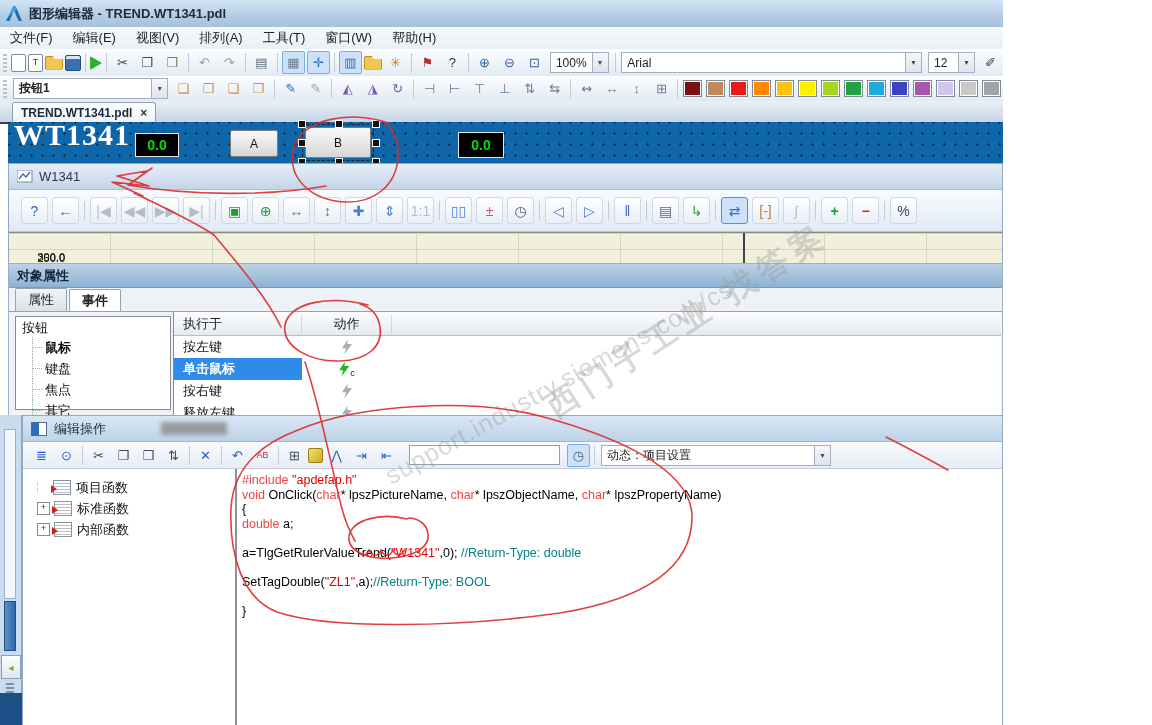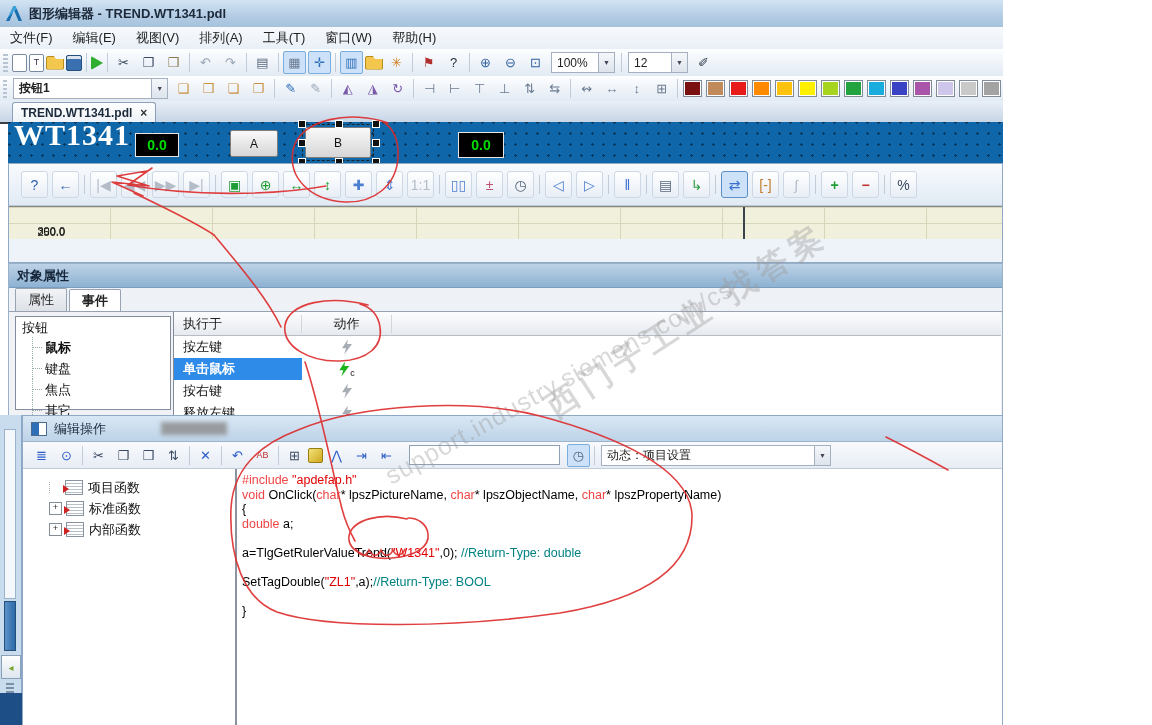--- a/index.html
+++ b/index.html
@@ -81,21 +81,21 @@
   .bsub{font-size:9px;color:#111;margin-left:1px;margin-top:7px;}
   
   .editwin{left:22px;top:415px;width:981px;height:310px;border:1px solid #8fa8c4;box-sizing:border-box;background:#fff;}
   .ed-title{height:25px;background:linear-gradient(#d9e7f4,#bdd3e8);display:flex;align-items:center;font-size:13px;color:#1c2c3e;border-bottom:1px solid #9cb4cc;position:relative;}
   .ed-ico{width:14px;height:12px;margin:0 7px 0 8px;background:linear-gradient(90deg,#2f6fb8 50%,#fff 50%);border:1px solid #4a6a8e;}
   .redact{position:absolute;left:138px;top:6px;width:66px;height:13px;background:#8c8c8c;filter:blur(2px);opacity:.8;}
   .ed-toolbar{height:26px;background:linear-gradient(#f8fafd,#e7edf5);border-bottom:1px solid #c3cdd9;display:flex;align-items:center;padding-left:6px;}
   .ed-input{width:145px;height:16px;border:1px solid #8fa0b4;background:#fff;margin-left:10px;font-size:12px;}
   .ed-body{position:relative;height:257px;}
   .fntree{position:absolute;left:0;top:0;width:212px;height:100%;background:#fff;font-size:13px;color:#111;padding-top:8px;box-sizing:border-box;}
-  .fnrow{display:flex;align-items:center;height:21px;padding-left:26px;}
+  .fnrow{display:flex;align-items:center;height:21px;padding-left:14px;}
   .exp{width:11px;height:11px;border:1px solid #848c96;background:#fff;font-size:9px;line-height:9px;text-align:center;color:#333;margin-right:4px;}
   .noexp{width:11px;height:11px;margin-right:4px;border-left:1px dotted #aab;}
   .fn-ic{width:16px;height:13px;border:1px solid #8a93a0;background:repeating-linear-gradient(180deg,#fff 0 2px,#b9bfc8 2px 3px);margin-right:5px;position:relative;}
   .fn-ic:before{content:"";position:absolute;left:-3px;bottom:1px;border-left:6px solid #c22;border-top:4px solid transparent;border-bottom:4px solid transparent;}
   .vdiv{position:absolute;left:212px;top:0;width:2px;height:100%;background:#8a939e;}
   .code{position:absolute;left:214px;top:0;right:0;bottom:0;background:#fff;padding:4px 0 0 5px;font-size:12.5px;line-height:14.6px;white-space:pre;color:#000;}
   .c-k{color:#ef4444;} .c-s{color:#e00000;} .c-c{color:#008284;} .c-p{color:#000;}
   
   .lstrip{left:0;top:100px;width:8px;height:625px;background:linear-gradient(90deg,#24466a 0 1px,#7fa3c5 1px 3px,#dcе9f5 3px 5px,#89a9c9 5px 6px,#2e557e 6px 8px);}
   .lpanel{left:0;top:415px;width:22px;height:310px;background:#c9dcee;border-right:1px solid #8aa8c8;box-sizing:border-box;}
@@ -161,20 +161,24 @@
         <span class="sep"></span>
         <span class="tbi" style="color: rgb(47, 95, 158);">⊕</span>
         <span class="tbi" style="color: rgb(47, 95, 158);">⊖</span>
         <span class="tbi" style="color: rgb(47, 95, 158);">⊡</span>
       </span>
     <span class="combo zoomc">
         <span class="val">100%</span>
         <span class="arr">▼</span>
       </span>
     <span class="sep"></span>
+    <span class="combo fontc">
+        <span class="val">Arial</span>
+        <span class="arr">▼</span>
+      </span>
     <span class="combo sizec">
         <span class="val">12</span>
         <span class="arr">▼</span>
       </span>
     <span class="icons" id="tb1b">
         <span class="tbi" style="color: rgb(42, 58, 78);">✐</span>
       </span>
   </div>
 
   <div class="abs toolbar t2">
@@ -244,20 +248,27 @@
     <span class="hnd" style="left:364px;top:-2px;"></span>
     <span class="hnd" style="left:290px;top:17px;"></span>
     <span class="hnd" style="left:364px;top:17px;"></span>
     <span class="hnd" style="left:290px;top:36px;"></span>
     <span class="hnd" style="left:327px;top:36px;"></span>
     <span class="hnd" style="left:364px;top:36px;"></span>
     <span class="io io2">0.0</span>
   </div>
 
   <div class="abs trendwin">
+    <div class="trend-title">
+      <svg width="16" height="13" style="margin:0 6px 0 8px">
+          <rect x="0" y="0" width="15" height="12" fill="#fff" stroke="#7a8aa0"></rect>
+          <polyline points="2,9 6,4 9,7 13,2" fill="none" stroke="#2f6fb8" stroke-width="1.3"></polyline>
+        </svg>
+      <span>W1341</span>
+    </div>
     <div class="trend-toolbar" id="trend-icons">
         <span class="tbi" style="color: rgb(47, 95, 174);">?</span>
         <span class="tbi" style="color: rgb(47, 95, 174);">←</span>
         <span class="sep"></span>
         <span class="tbi small" style="color: rgb(180, 188, 200);">|◀</span>
         <span class="tbi small" style="color: rgb(180, 188, 200);">◀◀</span>
         <span class="tbi small" style="color: rgb(180, 188, 200);">▶▶</span>
         <span class="tbi small" style="color: rgb(180, 188, 200);">▶|</span>
         <span class="sep"></span>
         <span class="tbi" style="color: rgb(31, 158, 54);">▣</span>

